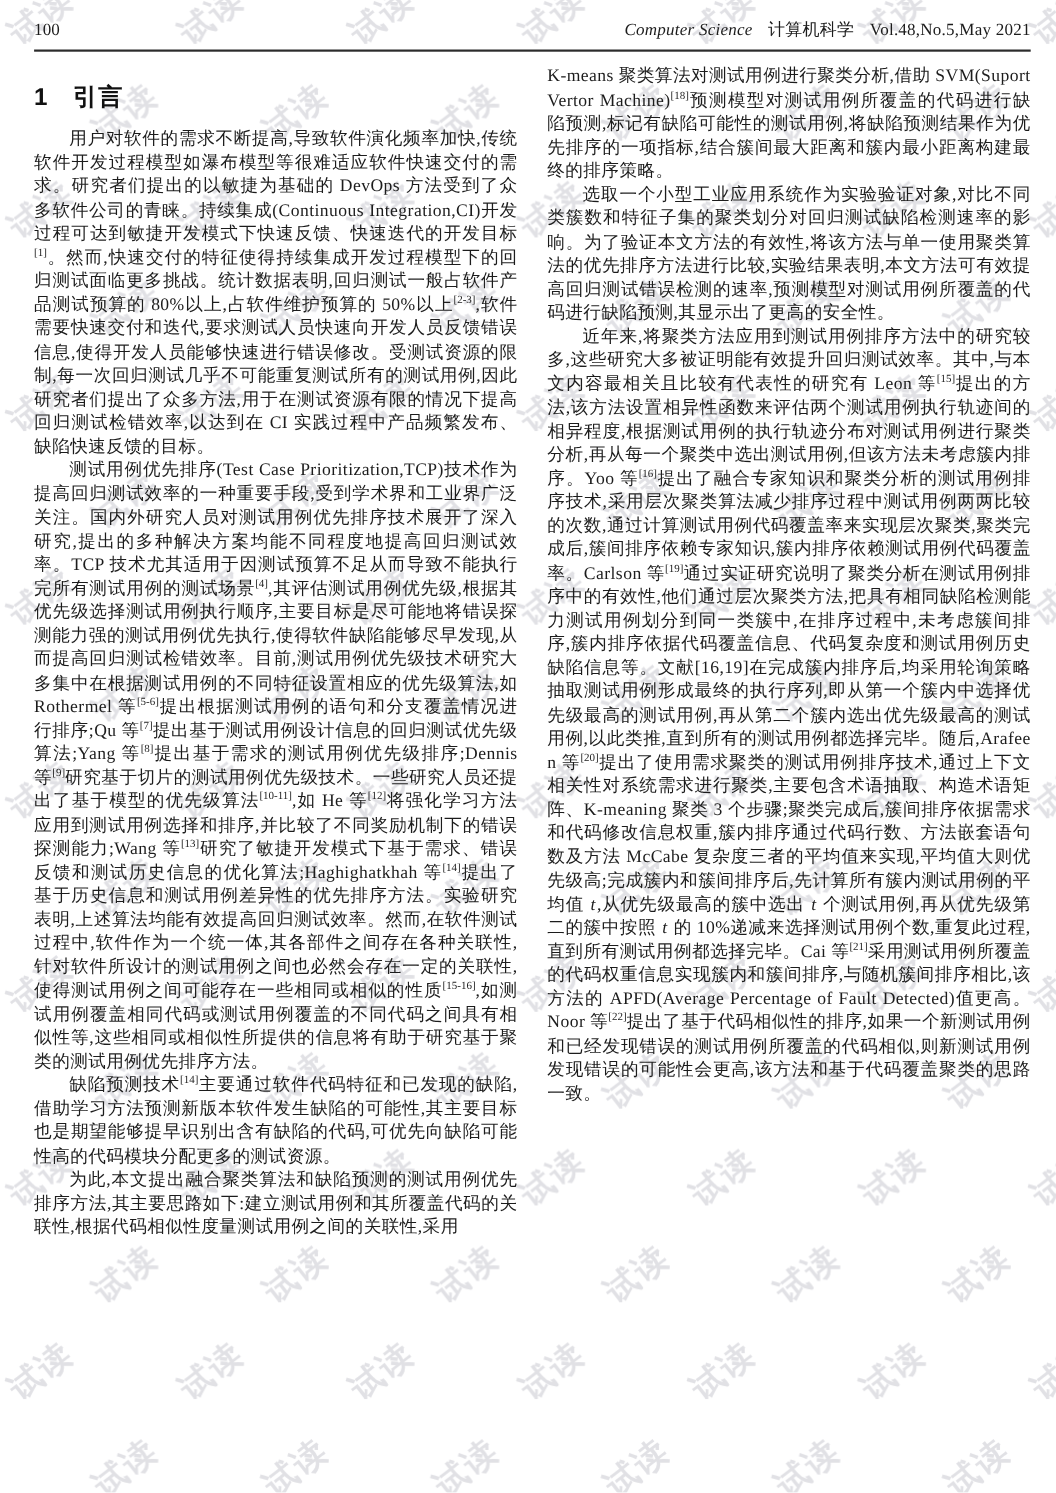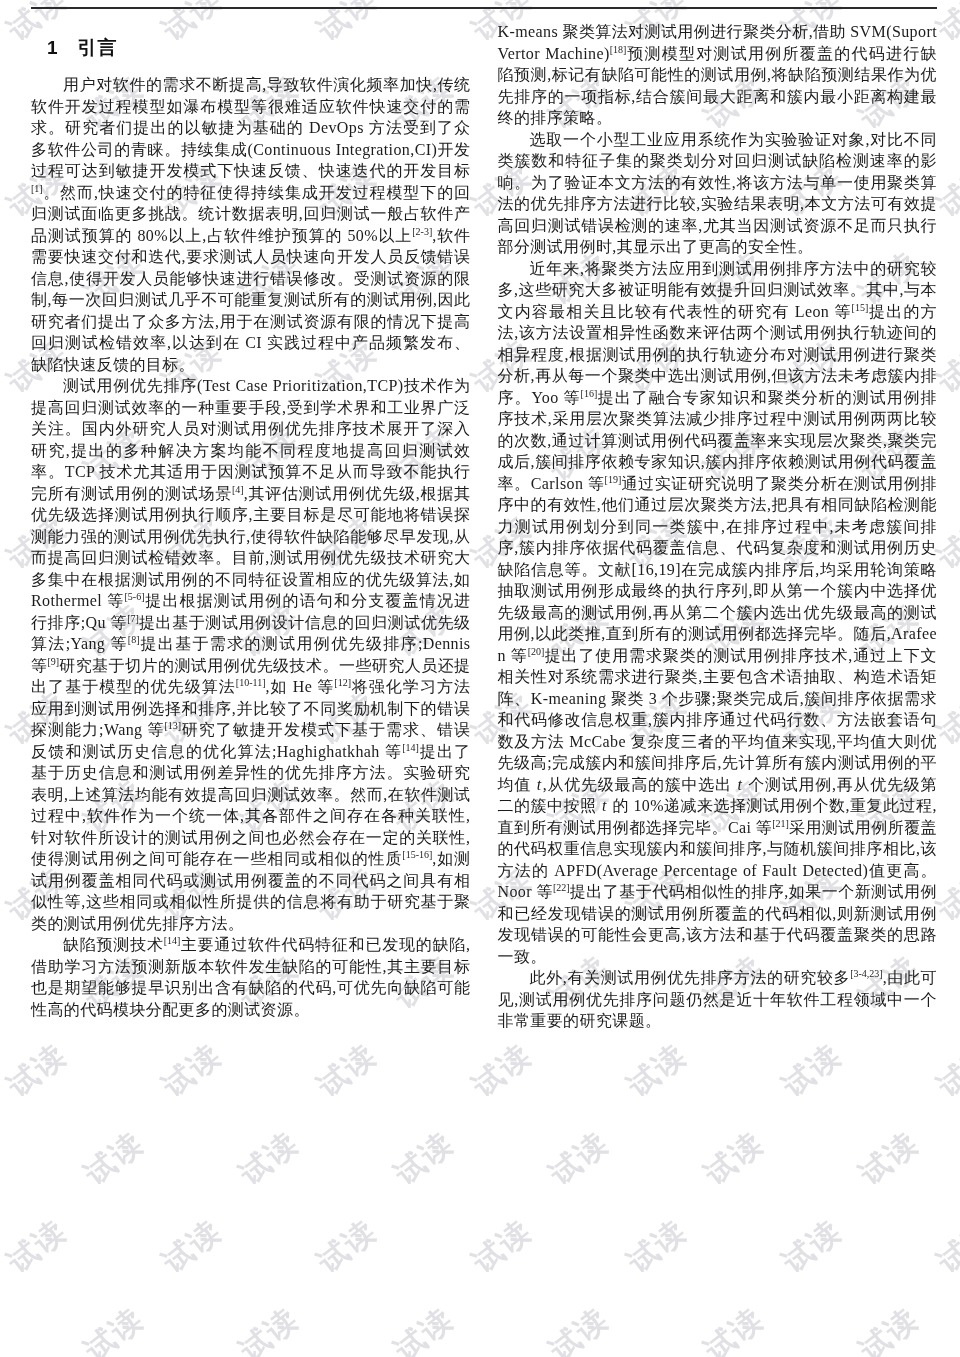--- a/index.html
+++ b/index.html
@@ -55,24 +55,24 @@
     display: flex;
     gap: 27px;
     padding-top: 12px;
   }
   .col {
     width: 439.5px;
     flex: 0 0 auto;
   }
   .sec-heading {
     font-family: "Liberation Sans", "DejaVu Sans", sans-serif;
-    font-size: 19px;
+    font-size: 22px;
     font-weight: 700;
     color: #111111;
-    margin: 14px 0 13px 16px;
+    margin: 14px 0 13px 0;
     letter-spacing: 1px;
   }
   .sec-num { margin-right: 1em; }
   .para {
     margin: 0;
     font-size: 16px;
     line-height: 21.5px;
     text-align: justify;
     letter-spacing: 0.4px;
     word-break: break-all;
@@ -100,32 +100,40 @@
       <pattern id="wmpat" width="155" height="176" patternUnits="userSpaceOnUse" patternTransform="translate(-10,-20)">
         <text class="wm-text" transform="translate(28,62) rotate(-38)">试读</text>
         <text class="wm-text" transform="translate(105,150) rotate(-38)">试读</text>
       </pattern>
     </defs>
     <rect width="100%" height="100%" fill="url(#wmpat)"></rect>
   </svg>
 
   <div class="content">
 
+    <div class="page-header">
+      <span class="page-num">100</span>
+      <span class="journal-line">
+        <span class="journal-en">Computer Science</span>
+        <span class="journal-cn">计算机科学</span>
+        <span class="journal-issue">Vol.48,No.5,May 2021</span>
+      </span>
+    </div>
 
     <hr class="header-rule">
 
     <div class="cols">
       <div class="col" id="col-left">
           <h2 class="sec-heading"><span class="sec-num">1</span><span>引言</span></h2>
           <p class="para indent">用户对软件的需求不断提高,导致软件演化频率加快,传统软件开发过程模型如瀑布模型等很难适应软件快速交付的需求。研究者们提出的以敏捷为基础的 DevOps 方法受到了众多软件公司的青睐。持续集成(Continuous Integration,CI)开发过程可达到敏捷开发模式下快速反馈、快速迭代的开发目标<sup>[1]</sup>。然而,快速交付的特征使得持续集成开发过程模型下的回归测试面临更多挑战。统计数据表明,回归测试一般占软件产品测试预算的 80%以上,占软件维护预算的 50%以上<sup>[2-3]</sup>,软件需要快速交付和迭代,要求测试人员快速向开发人员反馈错误信息,使得开发人员能够快速进行错误修改。受测试资源的限制,每一次回归测试几乎不可能重复测试所有的测试用例,因此研究者们提出了众多方法,用于在测试资源有限的情况下提高回归测试检错效率,以达到在 CI 实践过程中产品频繁发布、缺陷快速反馈的目标。</p>
           <p class="para indent">测试用例优先排序(Test Case Prioritization,TCP)技术作为提高回归测试效率的一种重要手段,受到学术界和工业界广泛关注。国内外研究人员对测试用例优先排序技术展开了深入研究,提出的多种解决方案均能不同程度地提高回归测试效率。TCP 技术尤其适用于因测试预算不足从而导致不能执行完所有测试用例的测试场景<sup>[4]</sup>,其评估测试用例优先级,根据其优先级选择测试用例执行顺序,主要目标是尽可能地将错误探测能力强的测试用例优先执行,使得软件缺陷能够尽早发现,从而提高回归测试检错效率。目前,测试用例优先级技术研究大多集中在根据测试用例的不同特征设置相应的优先级算法,如 Rothermel 等<sup>[5-6]</sup>提出根据测试用例的语句和分支覆盖情况进行排序;Qu 等<sup>[7]</sup>提出基于测试用例设计信息的回归测试优先级算法;Yang 等<sup>[8]</sup>提出基于需求的测试用例优先级排序;Dennis 等<sup>[9]</sup>研究基于切片的测试用例优先级技术。一些研究人员还提出了基于模型的优先级算法<sup>[10-11]</sup>,如 He 等<sup>[12]</sup>将强化学习方法应用到测试用例选择和排序,并比较了不同奖励机制下的错误探测能力;Wang 等<sup>[13]</sup>研究了敏捷开发模式下基于需求、错误反馈和测试历史信息的优化算法;Haghighatkhah 等<sup>[14]</sup>提出了基于历史信息和测试用例差异性的优先排序方法。实验研究表明,上述算法均能有效提高回归测试效率。然而,在软件测试过程中,软件作为一个统一体,其各部件之间存在各种关联性,针对软件所设计的测试用例之间也必然会存在一定的关联性,使得测试用例之间可能存在一些相同或相似的性质<sup>[15-16]</sup>,如测试用例覆盖相同代码或测试用例覆盖的不同代码之间具有相似性等,这些相同或相似性所提供的信息将有助于研究基于聚类的测试用例优先排序方法。</p>
           <p class="para indent">缺陷预测技术<sup>[14]</sup>主要通过软件代码特征和已发现的缺陷,借助学习方法预测新版本软件发生缺陷的可能性,其主要目标也是期望能够提早识别出含有缺陷的代码,可优先向缺陷可能性高的代码模块分配更多的测试资源。</p>
+          <p class="para indent">为此,本文提出融合聚类算法和缺陷预测的测试用例优先排序方法,其主要思路如下:建立测试用例和其所覆盖代码的关联性,根据代码相似性度量测试用例之间的关联性,采用</p>
         </div>
       <div class="col" id="col-right">
           <p class="para">K-means 聚类算法对测试用例进行聚类分析,借助 SVM(Suport Vertor Machine)<sup>[18]</sup>预测模型对测试用例所覆盖的代码进行缺陷预测,标记有缺陷可能性的测试用例,将缺陷预测结果作为优先排序的一项指标,结合簇间最大距离和簇内最小距离构建最终的排序策略。</p>
-          <p class="para indent">选取一个小型工业应用系统作为实验验证对象,对比不同类簇数和特征子集的聚类划分对回归测试缺陷检测速率的影响。为了验证本文方法的有效性,将该方法与单一使用聚类算法的优先排序方法进行比较,实验结果表明,本文方法可有效提高回归测试错误检测的速率,尤其当因测试资源不足而只执行部分测试用例时,其显示出了更高的安全性。</p>
+          <p class="para indent">选取一个小型工业应用系统作为实验验证对象,对比不同类簇数和特征子集的聚类划分对回归测试缺陷检测速率的影响。为了验证本文方法的有效性,将该方法与单一使用聚类算法的优先排序方法进行比较,实验结果表明,本文方法可有效提高回归测试错误检测的速率,预测模型对测试用例所覆盖的代码进行缺陷预测,其显示出了更高的安全性。</p>
           <p class="para indent">近年来,将聚类方法应用到测试用例排序方法中的研究较多,这些研究大多被证明能有效提升回归测试效率。其中,与本文内容最相关且比较有代表性的研究有 Leon 等<sup>[15]</sup>提出的方法,该方法设置相异性函数来评估两个测试用例执行轨迹间的相异程度,根据测试用例的执行轨迹分布对测试用例进行聚类分析,再从每一个聚类中选出测试用例,但该方法未考虑簇内排序。Yoo 等<sup>[16]</sup>提出了融合专家知识和聚类分析的测试用例排序技术,采用层次聚类算法减少排序过程中测试用例两两比较的次数,通过计算测试用例代码覆盖率来实现层次聚类,聚类完成后,簇间排序依赖专家知识,簇内排序依赖测试用例代码覆盖率。Carlson 等<sup>[19]</sup>通过实证研究说明了聚类分析在测试用例排序中的有效性,他们通过层次聚类方法,把具有相同缺陷检测能力测试用例划分到同一类簇中,在排序过程中,未考虑簇间排序,簇内排序依据代码覆盖信息、代码复杂度和测试用例历史缺陷信息等。文献[16,19]在完成簇内排序后,均采用轮询策略抽取测试用例形成最终的执行序列,即从第一个簇内中选择优先级最高的测试用例,再从第二个簇内选出优先级最高的测试用例,以此类推,直到所有的测试用例都选择完毕。随后,Arafeen 等<sup>[20]</sup>提出了使用需求聚类的测试用例排序技术,通过上下文相关性对系统需求进行聚类,主要包含术语抽取、构造术语矩阵、K-meaning 聚类 3 个步骤;聚类完成后,簇间排序依据需求和代码修改信息权重,簇内排序通过代码行数、方法嵌套语句数及方法 McCabe 复杂度三者的平均值来实现,平均值大则优先级高;完成簇内和簇间排序后,先计算所有簇内测试用例的平均值 <i>t</i>,从优先级最高的簇中选出 <i>t</i> 个测试用例,再从优先级第二的簇中按照 <i>t</i> 的 10%递减来选择测试用例个数,重复此过程,直到所有测试用例都选择完毕。Cai 等<sup>[21]</sup>采用测试用例所覆盖的代码权重信息实现簇内和簇间排序,与随机簇间排序相比,该方法的 APFD(Average Percentage of Fault Detected)值更高。Noor 等<sup>[22]</sup>提出了基于代码相似性的排序,如果一个新测试用例和已经发现错误的测试用例所覆盖的代码相似,则新测试用例发现错误的可能性会更高,该方法和基于代码覆盖聚类的思路一致。</p>
-          <p class="para indent">此外,有关测试用例优先排序方法的研究较多<sup>[3-4,23]</sup>,由此可见,测试用例优先排序问题仍然是近十年软件工程领域中一个非常重要的研究课题。</p>
         </div>
     </div>
 
   </div>
 </div>
 
 </body></html>

